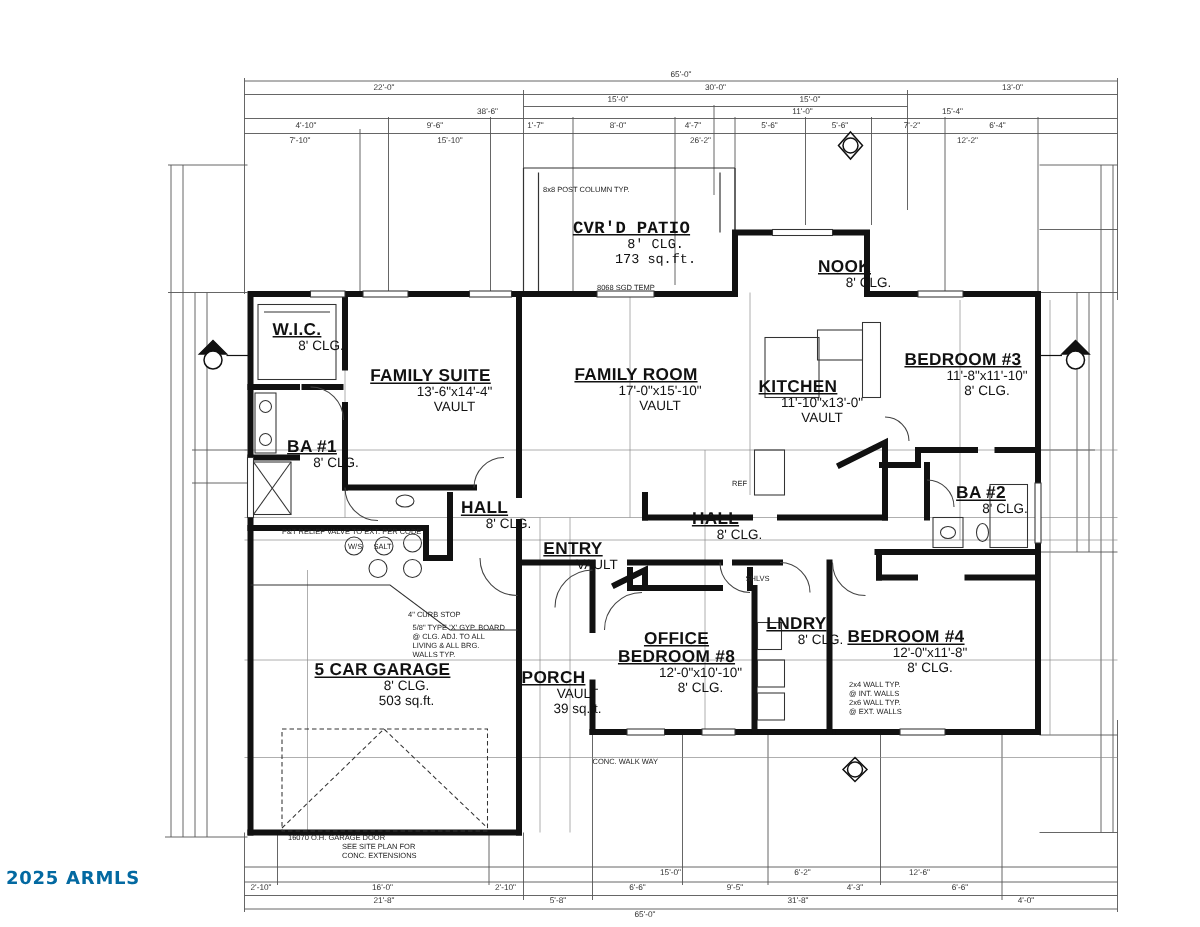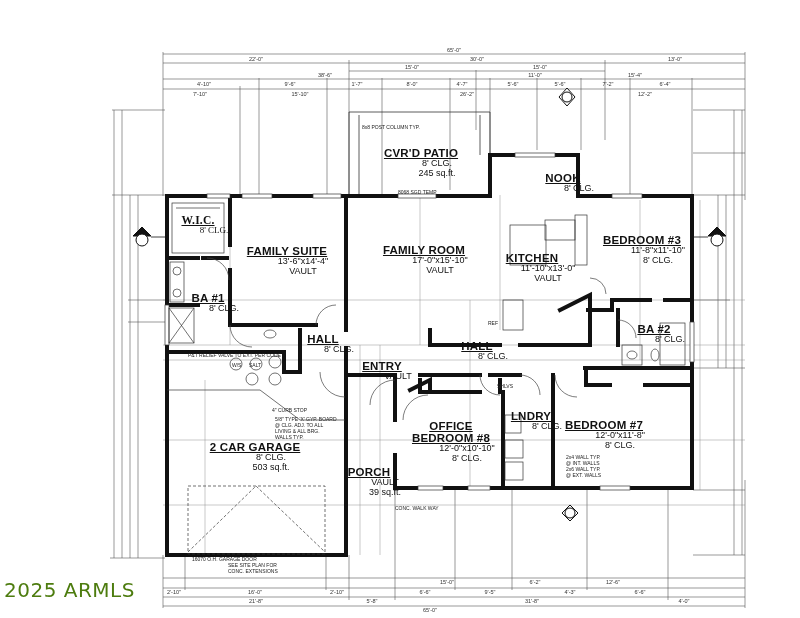--- a/index.html
+++ b/index.html
@@ -2,21 +2,21 @@
 <html><head>
 <meta charset="utf-8">
 <style>
   html, body { margin:0; padding:0; background:#fff; }
   body { width:800px; height:618px; position:relative; overflow:hidden; font-family:"Liberation Sans", sans-serif; color:#111; }
   svg { position:absolute; left:0; top:0; }
   .lbl { position:absolute; text-align:center; line-height:1.05; transform:translateX(-50%); white-space:nowrap; }
   .room-name { font-weight:bold; font-size:11.5px; letter-spacing:0.2px; text-decoration:underline; text-underline-offset:1px; display:block; }
   .room-sub { font-size:9px; display:block;padding-left:32px; }
   .dim { position:absolute; font-size:5.5px; color:#333; transform:translateX(-50%); white-space:nowrap; }
-  .watermark { position:absolute; left:4px; top:578px; font-size:20px; color:#4d7c0f; letter-spacing:0.5px; font-family:"DejaVu Sans", sans-serif; font-weight:400; }
+  .watermark { position:absolute; left:4px; top:578px; font-size:12px; color:#0369a1; letter-spacing:0.5px; font-family:"DejaVu Sans", sans-serif; font-weight:700; }
   .note { position:absolute; font-size:5px; color:#222; white-space:nowrap; }
 </style>
 </head>
 <body>
 
 <svg width="800" height="618" viewBox="0 0 800 618">
 
   <g stroke="#555" stroke-width="0.6" fill="none">
 
     <line x1="163" y1="54" x2="745" y2="54"></line>
@@ -248,30 +248,30 @@
       </g>
     <g>
         <polygon points="570,505 578,513 570,521 562,513"></polygon>
         <circle cx="570" cy="513" r="5"></circle>
       </g>
   </g>
   <line x1="151" y1="237" x2="167" y2="237" stroke="#111" stroke-width="0.8"></line>
   <line x1="692" y1="237" x2="708" y2="237" stroke="#111" stroke-width="0.8"></line>
 </svg>
 
-<div class="lbl" style="left:421px;top:147px;">
+<div class="lbl" style="left:421px;top:147px;font-family:Liberation Mono, monospace;">
   <span class="room-name">CVR'D PATIO</span>
   <span class="room-sub">8' CLG.</span>
-  <span class="room-sub">245 sq.ft.</span>
+  <span class="room-sub">173 sq.ft.</span>
 </div>
 <div class="lbl" style="left:534px;top:172px;margin-left:29px;">
   <span class="room-name">NOOK</span>
   <span class="room-sub">8' CLG.</span>
 </div>
-<div class="lbl" style="left:198px;top:214px;font-family:Liberation Serif, serif;">
+<div class="lbl" style="left:198px;top:214px;">
   <span class="room-name">W.I.C.</span>
   <span class="room-sub">8' CLG.</span>
 </div>
 <div class="lbl" style="left:287px;top:245px;">
   <span class="room-name">FAMILY SUITE</span>
   <span class="room-sub">13'-6"x14'-4"</span>
   <span class="room-sub">VAULT</span>
 </div>
 <div class="lbl" style="left:424px;top:244px;text-align:center;">
   <span class="room-name">FAMILY ROOM</span>
@@ -312,30 +312,30 @@
   <span class="room-name">OFFICE</span>
   <span class="room-name">BEDROOM #8</span>
   <span class="room-sub">12'-0"x10'-10"</span>
   <span class="room-sub">8' CLG.</span>
 </div>
 <div class="lbl" style="left:531px;top:410px;">
   <span class="room-name">LNDRY</span>
   <span class="room-sub">8' CLG.</span>
 </div>
 <div class="lbl" style="left:604px;top:419px;">
-  <span class="room-name">BEDROOM #7</span>
+  <span class="room-name">BEDROOM #4</span>
   <span class="room-sub">12'-0"x11'-8"</span>
   <span class="room-sub">8' CLG.</span>
 </div>
 <div class="lbl" style="left:255px;top:441px;">
-  <span class="room-name">2 CAR GARAGE</span>
+  <span class="room-name">5 CAR GARAGE</span>
   <span class="room-sub">8' CLG.</span>
   <span class="room-sub">503 sq.ft.</span>
 </div>
-<div class="lbl" style="left:369px;top:446px;margin-top:20px;">
+<div class="lbl" style="left:369px;top:446px;">
   <span class="room-name">PORCH</span>
   <span class="room-sub">VAULT</span>
   <span class="room-sub">39 sq.ft.</span>
 </div>
 
 <span class="dim" style="left:454px;top:47px;">65'-0"</span>
 <span class="dim" style="left:256px;top:56px;">22'-0"</span>
 <span class="dim" style="left:477px;top:56px;">30'-0"</span>
 <span class="dim" style="left:675px;top:56px;">13'-0"</span>
 <span class="dim" style="left:412px;top:64px;">15'-0"</span>

